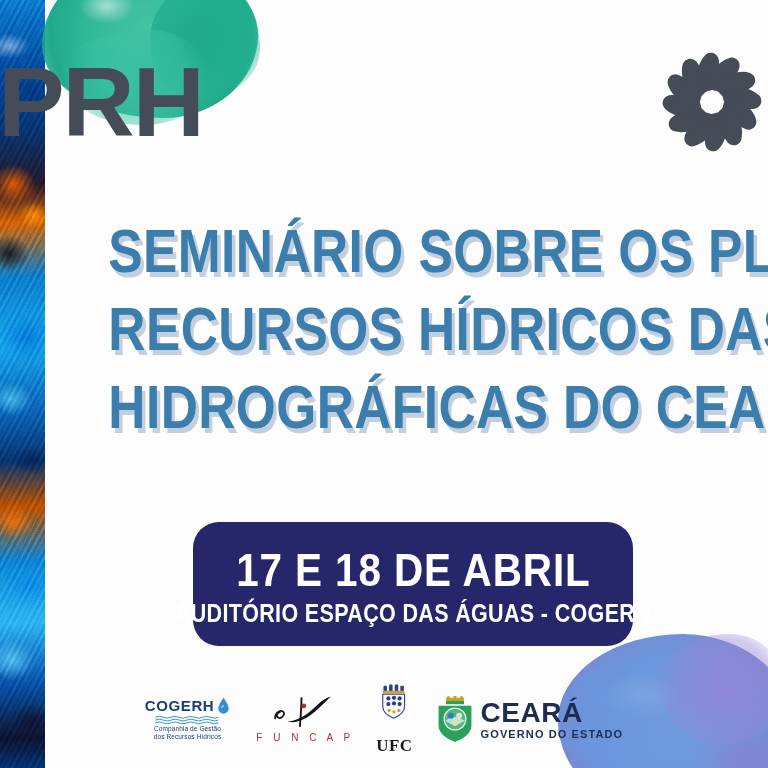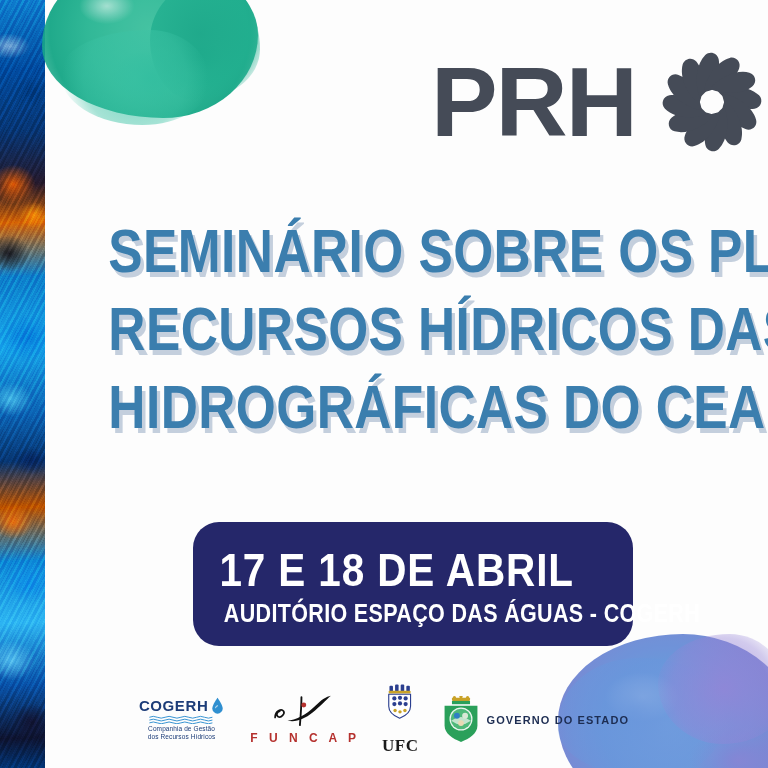--- a/index.html
+++ b/index.html
@@ -88,21 +88,21 @@
   }
   #blue-blob3{
     right:-20px;bottom:24px;width:130px;height:110px;
     background:radial-gradient(circle at 50% 50%, rgba(150,132,215,.8) 0%, rgba(150,132,215,.42) 60%, rgba(150,132,215,0) 84%);
     border-radius:55% 45% 50% 50% / 45% 55% 45% 55%;
   }
 
   
   #logo-row{
     position:absolute;left:0;right:0;top:46px;
-    display:flex;align-items:center;justify-content:flex-end;gap:22px;
+    display:flex;align-items:center;justify-content:space-between;gap:16px;
   }
   #prh-wordmark{
     font-family:"Liberation Sans", sans-serif;
     font-weight:bold;font-size:98px;line-height:.86;
     letter-spacing:-2px;color:#454b57;
     transform:scaleX(1.02);
   }
   #prh-swirl{width:112px;height:112px;display:block;}
 
   
@@ -120,21 +120,21 @@
     transform:scaleX(.83);
     transform-origin:center;
     white-space:nowrap;
     text-shadow:4px 5px 0 rgba(150,170,195,.55);
   }
 
   
   #date-banner{
     position:absolute;left:193px;top:522px;width:440px;height:124px;
     background:#25276a;border-radius:26px;
-    display:flex;flex-direction:column;justify-content:center;
+    display:flex;flex-direction:column;align-items:center;justify-content:center;
     box-sizing:border-box;padding-top:4px;
   }
   #date-main{
     font-family:"Liberation Sans Narrow","Liberation Sans", sans-serif;
     font-weight:bold;font-size:46px;line-height:52px;color:#ffffff;
     transform:scaleX(.88);letter-spacing:1px;white-space:nowrap;
   }
   #date-venue{
     font-family:"Liberation Sans Narrow","Liberation Sans", sans-serif;
     font-weight:bold;font-size:25px;line-height:30px;color:#ffffff;
@@ -160,22 +160,22 @@
   .cogerh-tag{
     font-family:"Liberation Sans", sans-serif;font-size:6.5px;
     color:#1c3c78;line-height:7.6px;letter-spacing:.1px;text-align:center;
     white-space:nowrap;
   }
 
   
   #logo-funcap{flex-direction:column;align-items:center;}
   #funcap-mark{width:62px;height:36px;display:block;}
   #funcap-word{
-    font-family:"Liberation Sans", sans-serif;font-weight:bold;
-    font-size:12px;letter-spacing:4px;color:#b5312e;margin-top:1px;
+    font-family:"Liberation Sans", sans-serif;font-weight:normal;
+    font-size:10px;letter-spacing:4px;color:#b5312e;margin-top:1px;
     padding-left:4px;
   }
 
   
   #logo-ufc{flex-direction:column;align-items:center;}
   #ufc-crest{width:34px;height:38px;display:block;}
   #ufc-word{
     font-family:"Liberation Serif", serif;font-weight:bold;
     font-size:17px;letter-spacing:.5px;color:#1b1b1b;margin-top:15px;
   }
@@ -332,18 +332,19 @@
         </g>
         <path d="M4 12 h40 v24 c0 10 -10 16 -20 20 C14 52 4 46 4 36 Z" fill="#2aa05a"></path>
         <circle cx="24" cy="28" r="14" fill="#ffffff" opacity=".9"></circle>
         <circle cx="24" cy="28" r="12.5" fill="#4fb97a"></circle>
         <path d="M12 30 q12 -9 24 0 q-12 9 -24 0 Z" fill="#e7f3ea" opacity=".75"></path>
         <circle cx="19" cy="24" r="3.6" fill="#2f7fc4"></circle>
         <circle cx="29" cy="24" r="3.6" fill="#d9e8d6"></circle>
         <circle cx="24" cy="33" r="3.6" fill="#e8d9b4"></circle>
       </svg>
       <div id="ceara-text">
+        <div id="ceara-word">CEARÁ</div>
         <div id="ceara-sub">GOVERNO DO ESTADO</div>
       </div>
     </div>
 
   </div>
 </div>
 
 </body></html>

